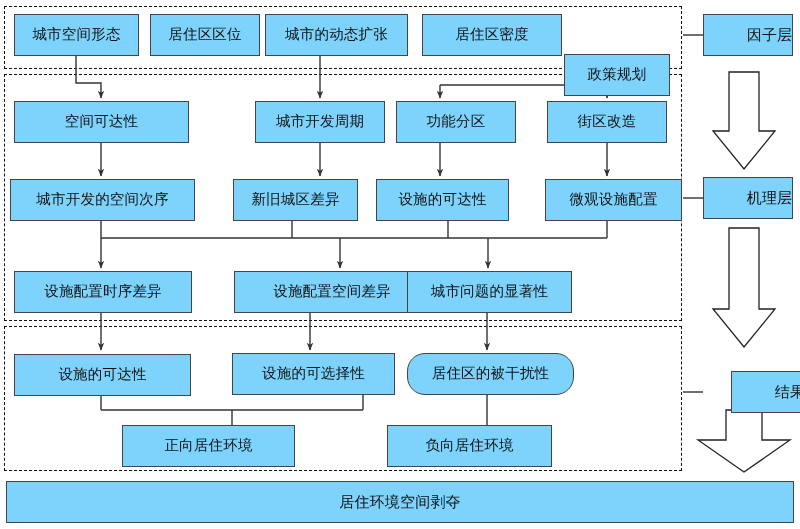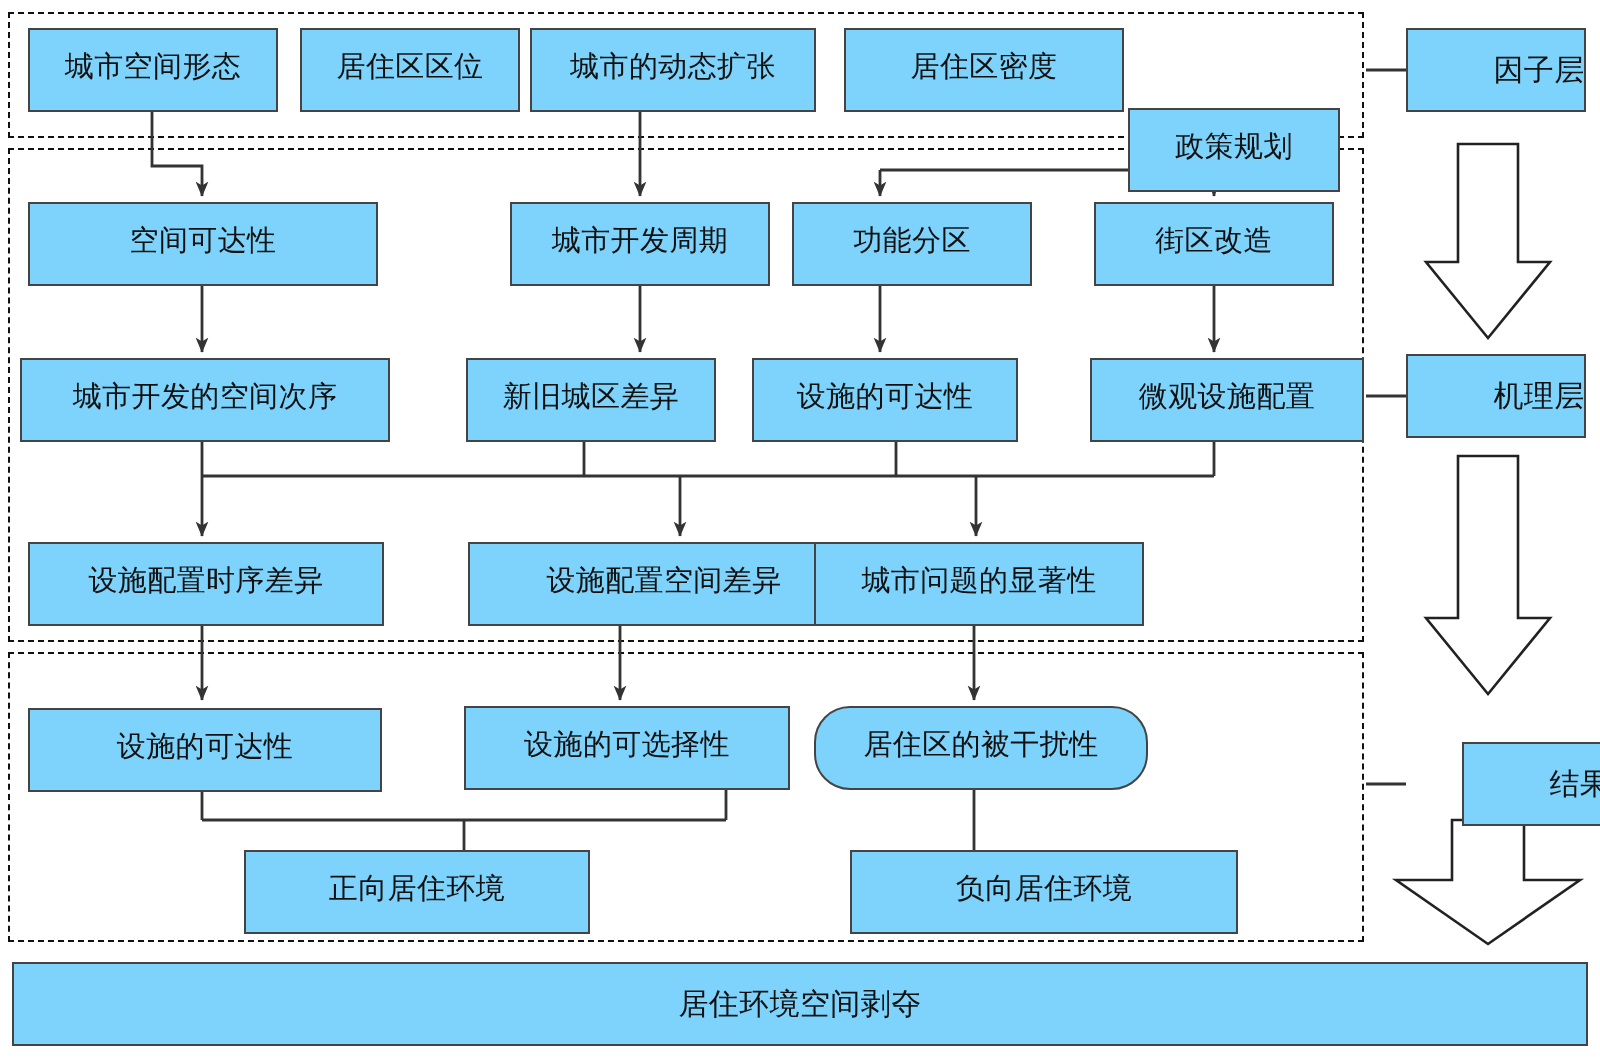--- a/index.html
+++ b/index.html
@@ -179,21 +179,21 @@
   <div class="box" style="left:407px; top:353px; width:167px; height:42px;border-radius:18px;">
     <span>居住区的被干扰性</span>
   </div>
   <div class="box layer" style="left:703px; top:371px; width:90px; height:42px;margin-left:28px;">
     <span>结果层</span>
   </div>
 
   <div class="box" style="left:122px; top:425px; width:173px; height:42px;">
     <span>正向居住环境</span>
   </div>
-  <div class="box" style="left:425px; top:425px; width:194px; height:42px;">
+  <div class="box" style="left:387px; top:425px; width:165px; height:42px;">
     <span>负向居住环境</span>
   </div>
 
   <div class="box result" style="left:6px; top:481px; width:788px; height:42px;">
     <span>居住环境空间剥夺</span>
   </div>
 
 </div>
 
 </body></html>

